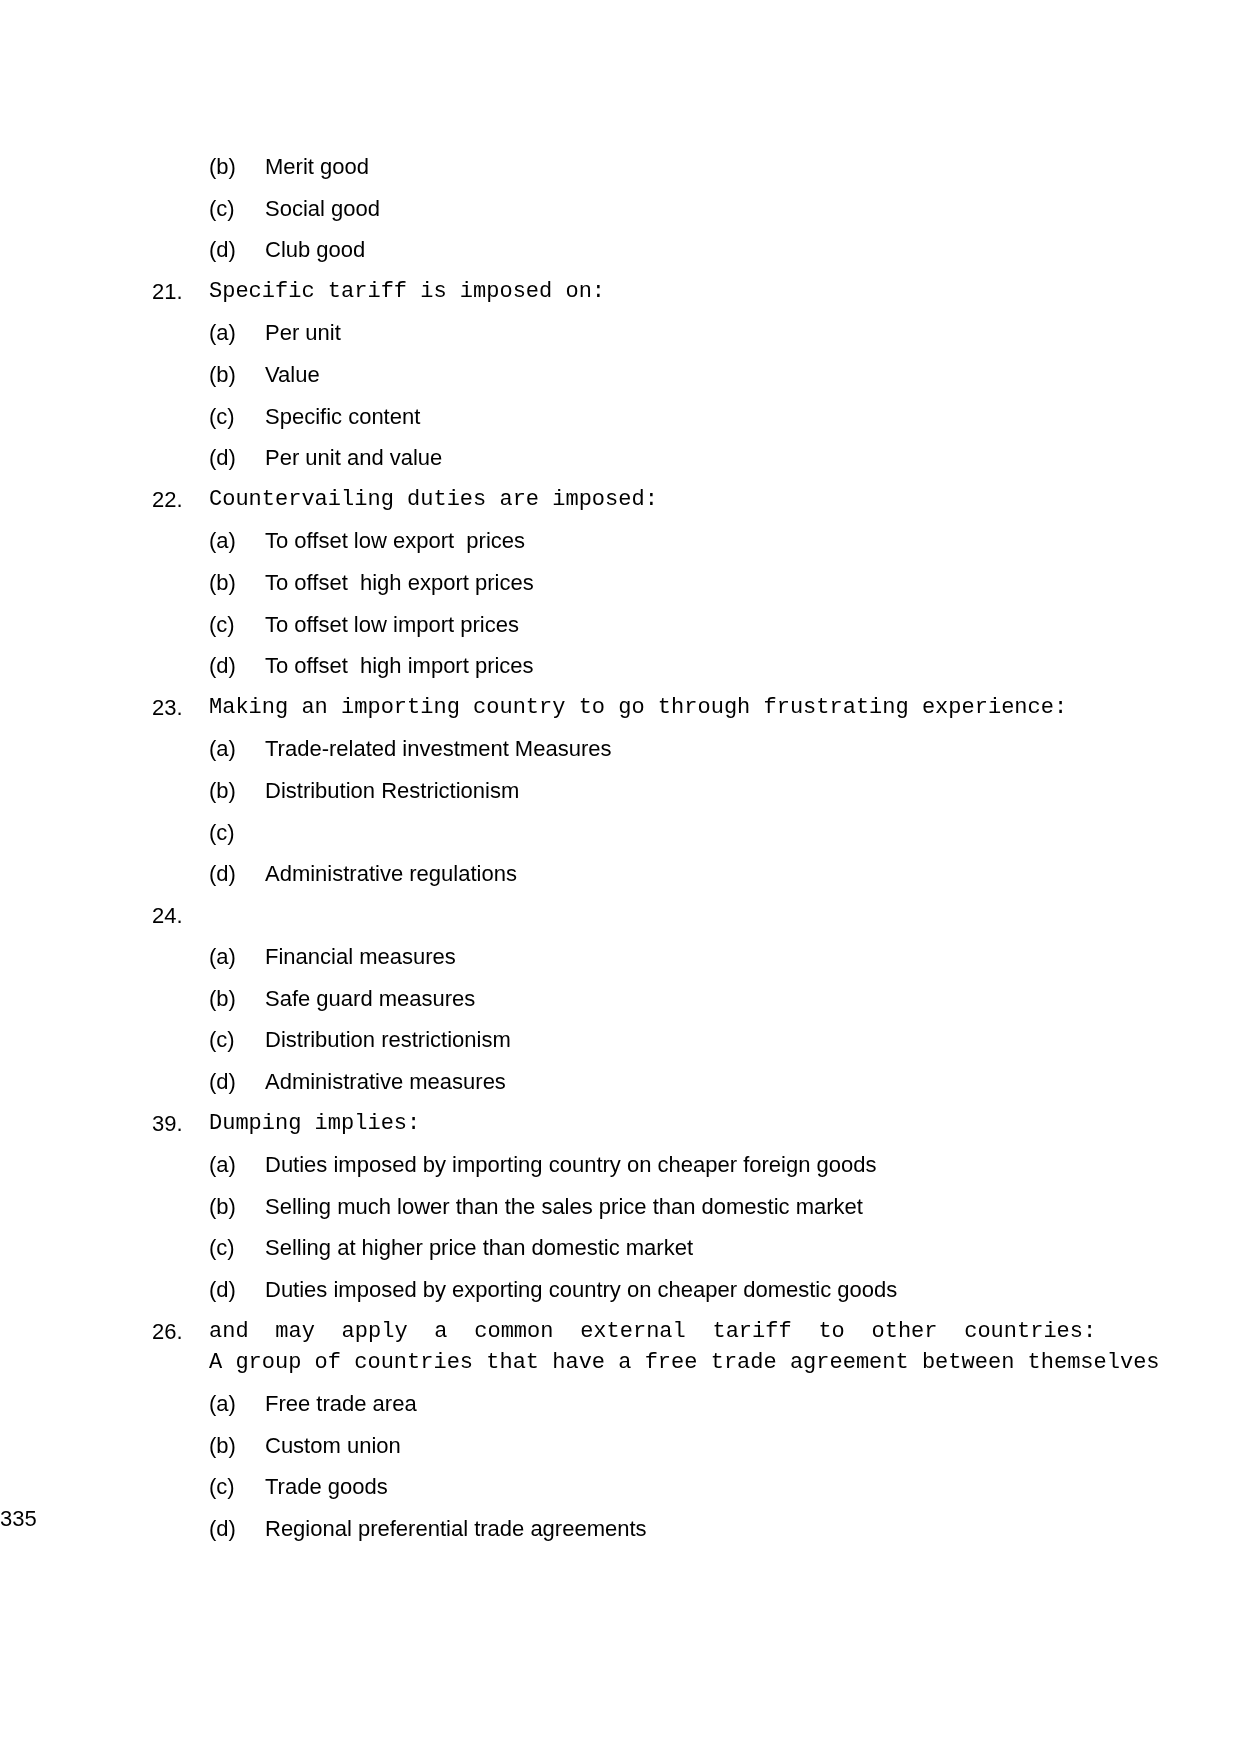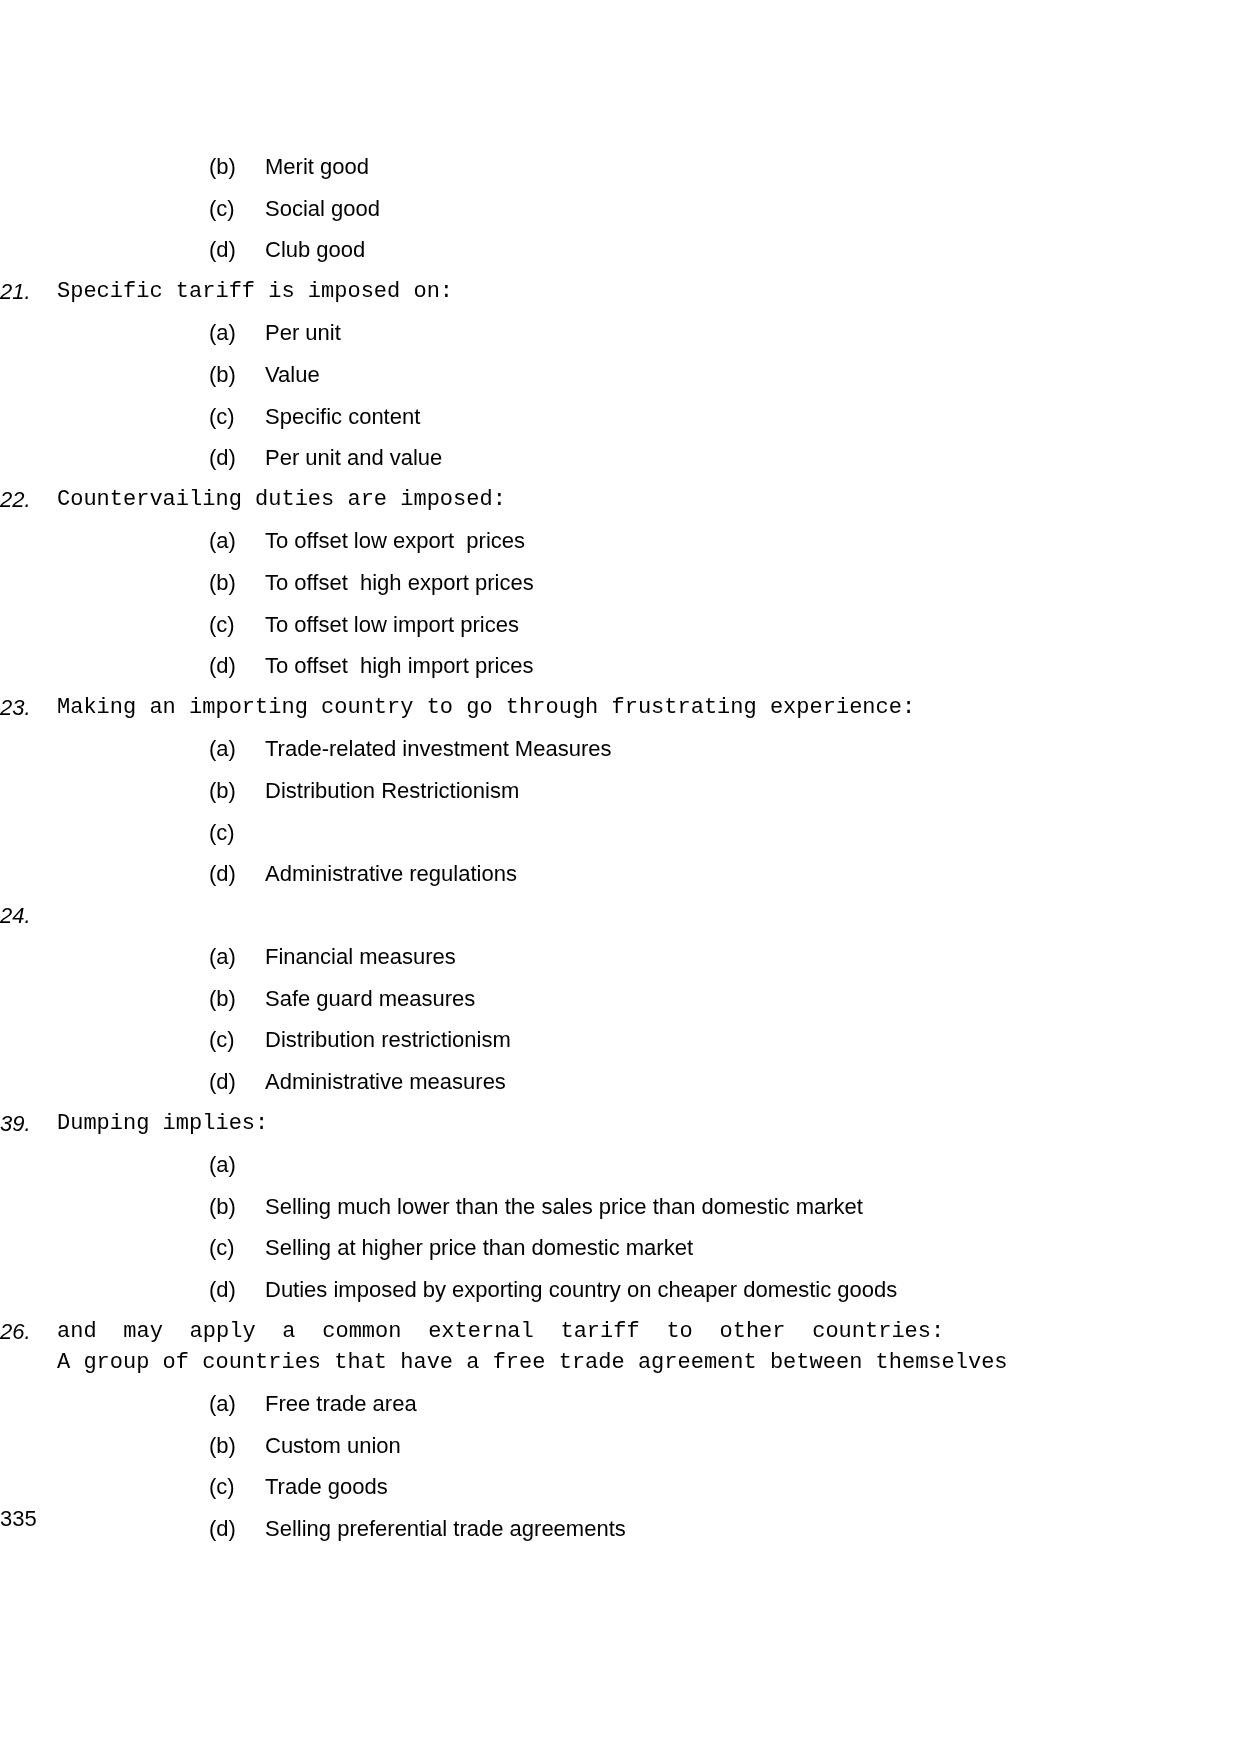--- a/index.html
+++ b/index.html
@@ -24,21 +24,21 @@
     right: 0;
   }
   .q-line, .opt {
     display: flex;
     align-items: flex-start;
     line-height: 31px;
     margin-bottom: 10.6px;
   }
   .q-num {
     flex: 0 0 57px;
-    font-style: italic;
+    margin-left: 152px;
   }
   .q-stem {
     flex: 0 0 auto;
     font-family: Liberation Mono, monospace;
   }
   .stem-line {
     display: block;
     white-space: pre;
   }
   
@@ -174,20 +174,21 @@
       </section>
       <section class="question">
         <div class="q-line">
           <span class="q-num">39.</span>
           <span class="q-stem">
             <span class="stem-line">Dumping implies:</span>
           </span>
         </div>
         <div class="opt">
           <span class="opt-label">(a)</span>
+          <span class="opt-text">Duties imposed by importing country on cheaper foreign goods</span>
         </div>
         <div class="opt">
           <span class="opt-label">(b)</span>
           <span class="opt-text">Selling much lower than the sales price than domestic market</span>
         </div>
         <div class="opt">
           <span class="opt-label">(c)</span>
           <span class="opt-text">Selling at higher price than domestic market</span>
         </div>
         <div class="opt">
@@ -210,18 +211,18 @@
         <div class="opt">
           <span class="opt-label">(b)</span>
           <span class="opt-text">Custom union</span>
         </div>
         <div class="opt">
           <span class="opt-label">(c)</span>
           <span class="opt-text">Trade goods</span>
         </div>
         <div class="opt">
           <span class="opt-label">(d)</span>
-          <span class="opt-text">Selling preferential trade agreements</span>
+          <span class="opt-text">Regional preferential trade agreements</span>
         </div>
       </section>
     </div>
   <div class="page-number">335</div>
 </main>
 
 </body></html>

